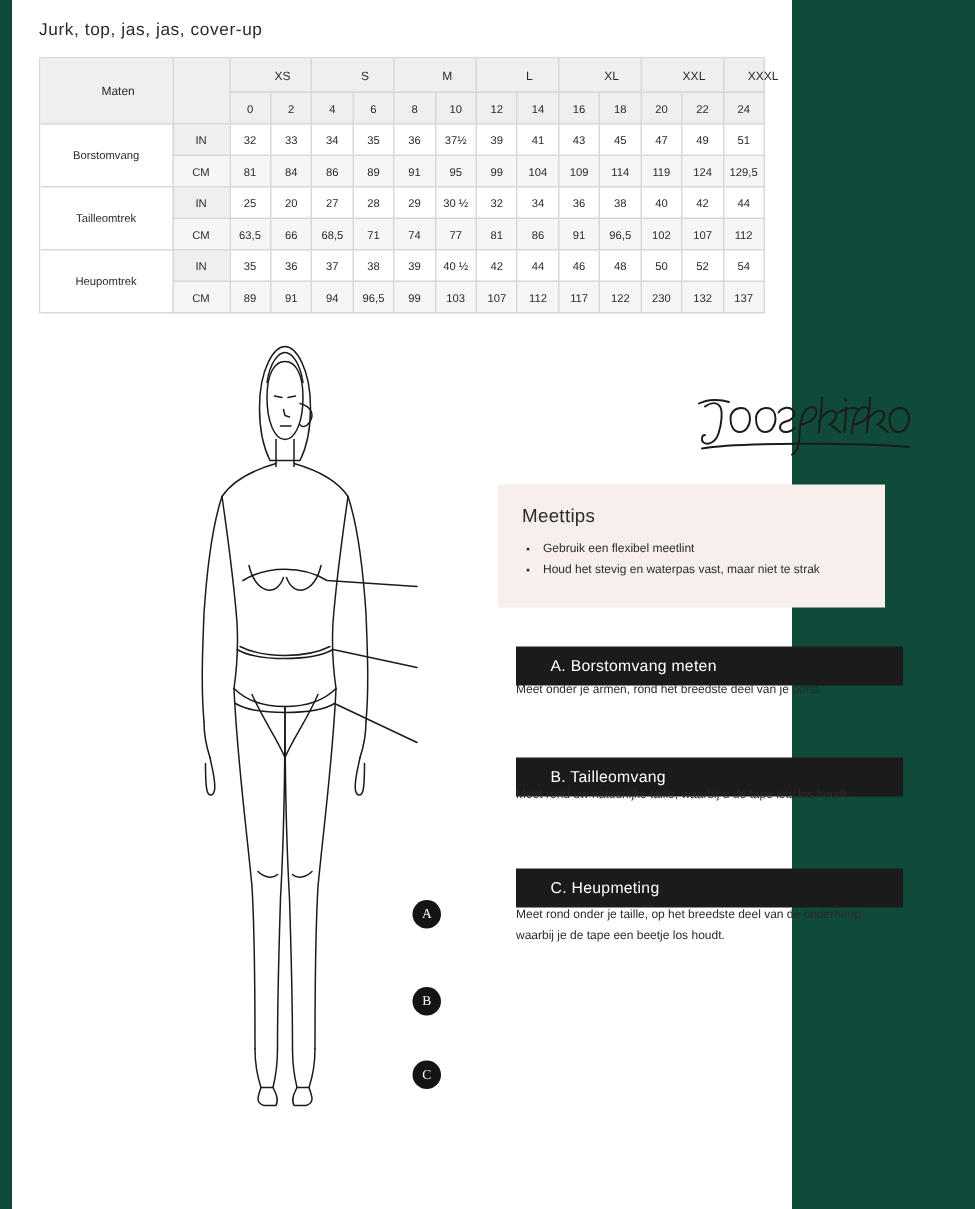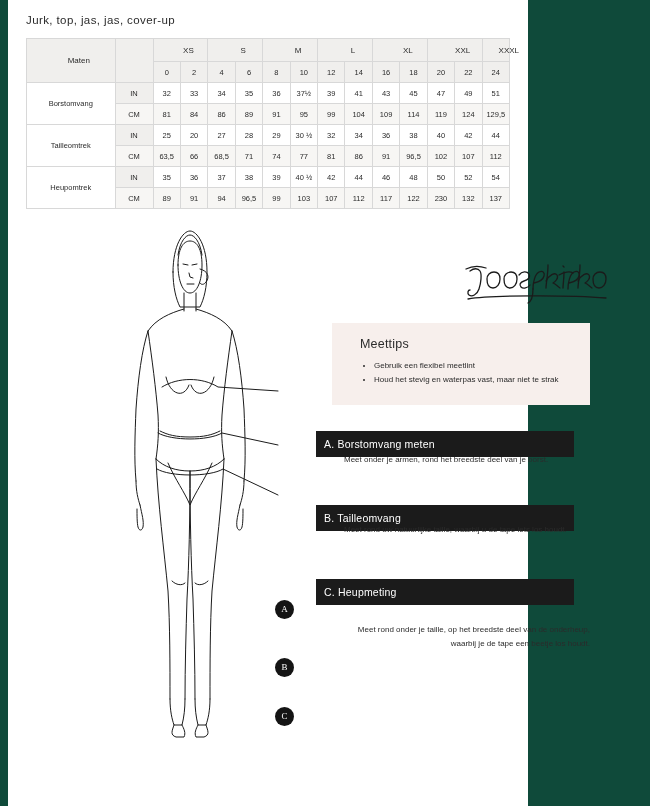--- a/index.html
+++ b/index.html
@@ -123,21 +123,21 @@
     text-align: center;
   }
   .brand svg { display: block; }
 
   .tips-box {
     position: absolute;
     left: 324px;
     top: 104px;
     width: 258px;
     background: #f7efec;
-    padding: 14px 16px 16px 28px;
+    padding: 14px 16px 16px 16px;
     box-sizing: border-box;
   }
   .tips-title {
     font-size: 12.5px;
     color: #2b2b2b;
     margin-bottom: 9px;
     letter-spacing: .2px;
   }
   .tips-list {
     margin: 0;
@@ -145,47 +145,47 @@
   }
   .tips-list li {
     font-size: 8px;
     color: #2b2b2b;
     line-height: 1.55;
     margin-bottom: 2px;
   }
 
   .sec-head {
     position: absolute;
-    left: 308px;
+    left: 336px;
     width: 258px;
     height: 26px;
     background: #1b1b1b;
     color: #ffffff;
     font-size: 10.5px;
     line-height: 26px;
-    padding-left: 8px;
+    padding-left: 23px;
     box-sizing: border-box;
     letter-spacing: .2px;
   }
   .sec-body {
     position: absolute;
     left: 324px;
     width: 258px;
     font-size: 8px;
     color: #2b2b2b;
     line-height: 1.75;
     padding-left: 12px;
     box-sizing: border-box;
   }
   #sec-a-head { top: 212px; }
   #sec-a-body { top: 234px; }
   #sec-b-head { top: 286px; }
   #sec-b-body { top: 304px; }
   #sec-c-head { top: 360px; }
-  #sec-c-body { top: 404px; text-align: right; }
+  #sec-c-body { top: 384px; }
 </style>
 </head>
 <body>
 
 <div class="page">
 
   <div class="page-title">Jurk, top, jas, jas, cover-up</div>
 
   <div class="table-wrap">
     <table class="size-table">

